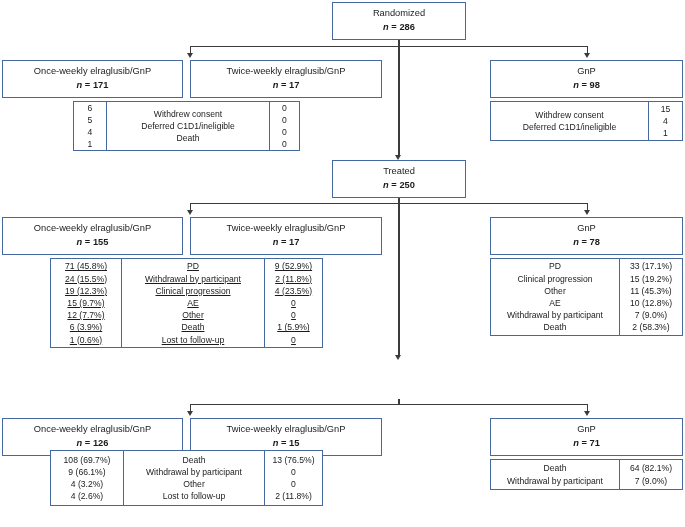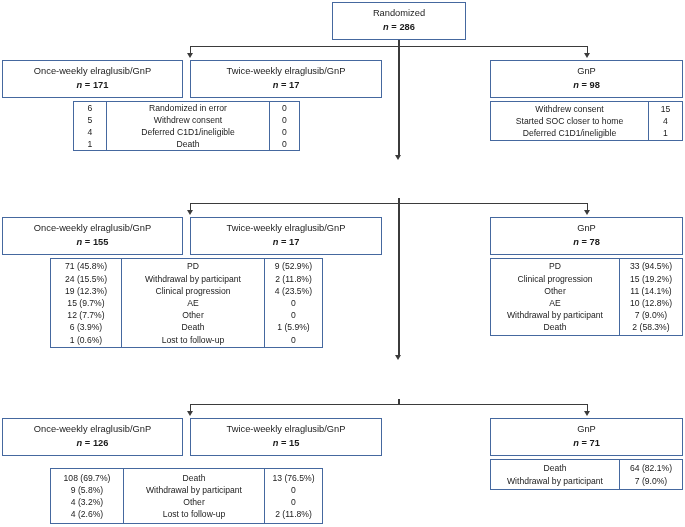--- a/index.html
+++ b/index.html
@@ -99,46 +99,48 @@
   </div>
 
   <div class="tbl" style="left:73px;top:101px;width:227px;height:50px;">
     <div class="tcol c-num" style="width:32px;">
       <span>6</span>
       <span>5</span>
       <span>4</span>
       <span>1</span>
     </div>
     <div class="tcol c-lbl">
-      <span>Randomized in error</span>
       <span>Withdrew consent</span>
       <span>Deferred C1D1/ineligible</span>
       <span>Death</span>
     </div>
     <div class="tcol c-num" style="width:30px;">
       <span>0</span>
       <span>0</span>
       <span>0</span>
       <span>0</span>
     </div>
   </div>
 
   <div class="tbl" style="left:490px;top:101px;width:193px;height:40px;">
     <div class="tcol c-lbl">
       <span>Withdrew consent</span>
-      <span>Started SOC closer to home</span>
       <span>Deferred C1D1/ineligible</span>
     </div>
     <div class="tcol c-num" style="width:34px;">
       <span>15</span>
       <span>4</span>
       <span>1</span>
     </div>
   </div>
 
+  <div class="box" style="left:332px;top:160px;width:134px;height:38px;">
+    <span class="ttl">Treated</span>
+    <span class="nline"><i>n</i> = 250</span>
+  </div>
 
   <div class="ln vl" style="left:398.4px;top:198px;height:5px;"></div>
   <div class="ln hl" style="left:190px;top:202.5px;width:398px;"></div>
   <div class="ln vl" style="left:190px;top:202.5px;height:9px;"></div>
   <div class="arrow" style="left:186.8px;top:210px;"></div>
   <div class="ln vl" style="left:587px;top:202.5px;height:9px;"></div>
   <div class="arrow" style="left:583.8px;top:210px;"></div>
   <div class="ln vl" style="left:398.4px;top:202.5px;height:153px;"></div>
   <div class="arrow" style="left:395.2px;top:355px;"></div>
 
@@ -148,21 +150,21 @@
   </div>
   <div class="box" style="left:190px;top:217px;width:192px;height:38px;">
     <span class="ttl">Twice-weekly elraglusib/GnP</span>
     <span class="nline"><i>n</i> = 17</span>
   </div>
   <div class="box" style="left:490px;top:217px;width:193px;height:38px;">
     <span class="ttl">GnP</span>
     <span class="nline"><i>n</i> = 78</span>
   </div>
 
-  <div class="tbl" style="left:50px;top:258px;width:273px;height:90px;">
+  <div class="tbl" style="left:50px;top:258px;width:273px;height:90px;text-decoration:underline;">
     <div class="tcol c-num" style="width:70px;">
       <span>71 (45.8%)</span>
       <span>24 (15.5%)</span>
       <span>19 (12.3%)</span>
       <span>15 (9.7%)</span>
       <span>12 (7.7%)</span>
       <span>6 (3.9%)</span>
       <span>1 (0.6%)</span>
     </div>
     <div class="tcol c-lbl">
@@ -188,23 +190,23 @@
   <div class="tbl" style="left:490px;top:258px;width:193px;height:78px;">
     <div class="tcol c-lbl">
       <span>PD</span>
       <span>Clinical progression</span>
       <span>Other</span>
       <span>AE</span>
       <span>Withdrawal by participant</span>
       <span>Death</span>
     </div>
     <div class="tcol c-num" style="width:63px;">
-      <span>33 (94.5%)</span>
+      <span>33 (17.1%)</span>
       <span>15 (19.2%)</span>
-      <span>11 (14.1%)</span>
+      <span>11 (45.3%)</span>
       <span>10 (12.8%)</span>
       <span>7 (9.0%)</span>
       <span>2 (58.3%)</span>
     </div>
   </div>
 
 
   <div class="ln vl" style="left:398.4px;top:399px;height:5px;"></div>
   <div class="ln hl" style="left:190px;top:403.5px;width:398px;"></div>
   <div class="ln vl" style="left:190px;top:403.5px;height:9px;"></div>
@@ -218,24 +220,24 @@
   </div>
   <div class="box" style="left:190px;top:418px;width:192px;height:38px;">
     <span class="ttl">Twice-weekly elraglusib/GnP</span>
     <span class="nline"><i>n</i> = 15</span>
   </div>
   <div class="box" style="left:490px;top:418px;width:193px;height:38px;">
     <span class="ttl">GnP</span>
     <span class="nline"><i>n</i> = 71</span>
   </div>
 
-  <div class="tbl" style="left:50px;top:468px;width:273px;height:56px;">
+  <div class="tbl" style="left:50px;top:450px;width:273px;height:56px;">
     <div class="tcol c-num" style="width:72px;">
       <span>108 (69.7%)</span>
-      <span>9 (5.8%)</span>
+      <span>9 (66.1%)</span>
       <span>4 (3.2%)</span>
       <span>4 (2.6%)</span>
     </div>
     <div class="tcol c-lbl">
       <span>Death</span>
       <span>Withdrawal by participant</span>
       <span>Other</span>
       <span>Lost to follow-up</span>
     </div>
     <div class="tcol c-num" style="width:58px;justify-content:space-between;">

